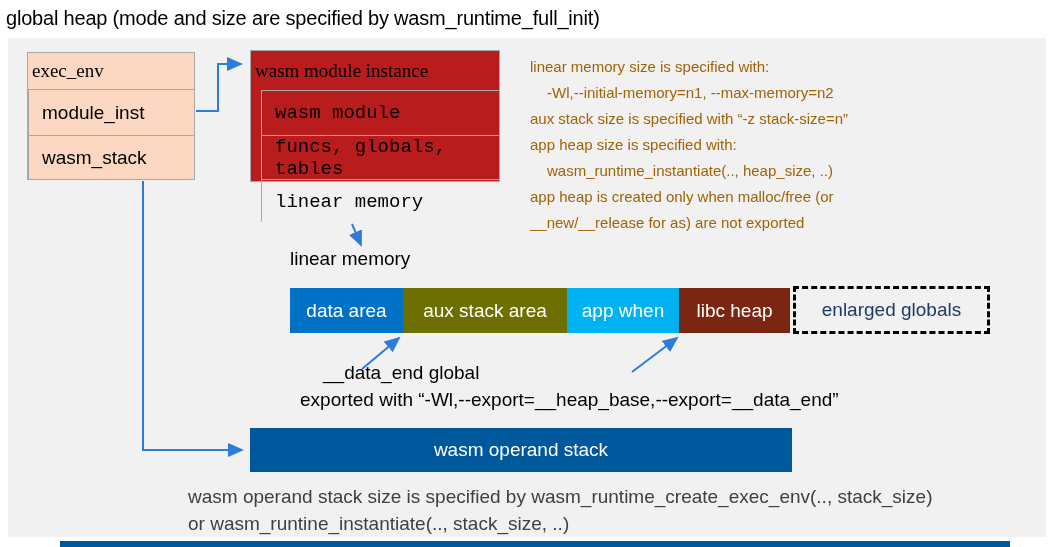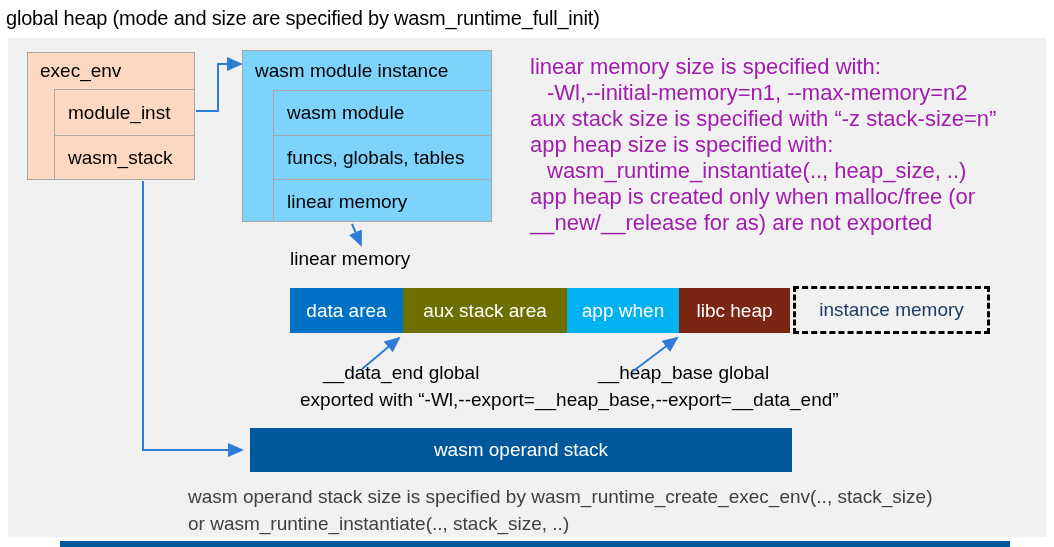--- a/index.html
+++ b/index.html
@@ -5,36 +5,36 @@
   * { margin:0; padding:0; box-sizing:border-box; }
   body { background:#fff; font-family:"Liberation Sans", sans-serif; }
   #page { position:relative; width:1054px; height:547px; background:#fff; overflow:hidden; }
 
   .title { position:absolute; left:6px; top:7px; font-size:20px; color:#000; letter-spacing:-0.2px; }
 
   .canvas { position:absolute; left:8px; top:38px; width:1038px; height:499px; background:#f1f1f1; }
 
   
   .nest-box { position:absolute; border:1px solid #a9a8a6; font-size:19px; color:#000; }
-  .nest-box .hdr { padding-left:12px; display:flex; align-items:center; }
+  .nest-box .hdr { padding-left:4px; display:flex; align-items:center;font-family:Liberation Serif, serif; }
   .nest-box .rows { border-top:1px solid #a9a8a6; border-left:1px solid #a9a8a6; }
   .nest-box .row { display:flex; align-items:center; padding-left:13px; }
   .nest-box .row + .row { border-top:1px solid #a9a8a6; }
 
   #exec-env { left:27px; top:52px; width:168px; height:128px; background:#fcd8c3; }
   #exec-env .hdr { height:36px; }
-  #exec-env .rows { margin-left:26px; height:91px; }
+  #exec-env .rows { height:91px; }
   #exec-env .row { height:45px; }
 
-  #module-instance { left:242px; top:50px; width:250px; height:172px; background:#7dd3fc; }
+  #module-instance { left:250px; top:50px; width:250px; height:132px; background:#b91c1c; }
   #module-instance .hdr { height:39px; }
-  #module-instance .rows { margin-left:30px; height:132px; }
+  #module-instance .rows { margin-left:10px; height:132px;font-family:Liberation Mono, monospace; }
   #module-instance .row { height:44px; }
 
-  .notes { position:absolute; left:530px; top:54px; font-size:22px; line-height:26px; color:#a21caf; white-space:nowrap; }
+  .notes { position:absolute; left:530px; top:54px; font-size:15px; line-height:26px; color:#a16207; white-space:nowrap; }
   .notes .indent { padding-left:17px; }
 
   .lm-label { position:absolute; left:290px; top:248px; font-size:19px; color:#000; }
 
   .membar { position:absolute; left:290px; top:288px; height:45px; display:flex; }
   .membar .seg { display:flex; align-items:center; justify-content:center; color:#fff; font-size:19px; white-space:nowrap; }
   .seg-data   { width:113px; background:#0071c5; }
   .seg-aux    { width:164px; background:#6d7000; }
   .seg-app    { width:112px; background:#00b2f0; }
   .seg-libc   { width:111px; background:#7b2513; }
@@ -93,24 +93,23 @@
     <div>__new/__release for as) are not exported</div>
   </div>
 
   <div class="lm-label">linear memory</div>
   <div class="membar">
     <div class="seg seg-data">data area</div>
     <div class="seg seg-aux">aux stack area</div>
     <div class="seg seg-app">app when</div>
     <div class="seg seg-libc">libc heap</div>
   </div>
-  <div class="enlarged">instance memory</div>
+  <div class="enlarged">enlarged globals</div>
 
   <div class="ann" id="ann-data-end">__data_end global</div>
-  <div class="ann" id="ann-heap-base">__heap_base global</div>
   <div class="ann" id="ann-export">exported with “-Wl,--export=__heap_base,--export=__data_end”</div>
 
   <div class="opstack">wasm operand stack</div>
 
   <div class="footer-text">
     <div>wasm operand stack size is specified by wasm_runtime_create_exec_env(.., stack_size)</div>
     <div>or wasm_runtine_instantiate(.., stack_size, ..)</div>
   </div>
 
   <div class="footer-bar"></div>

